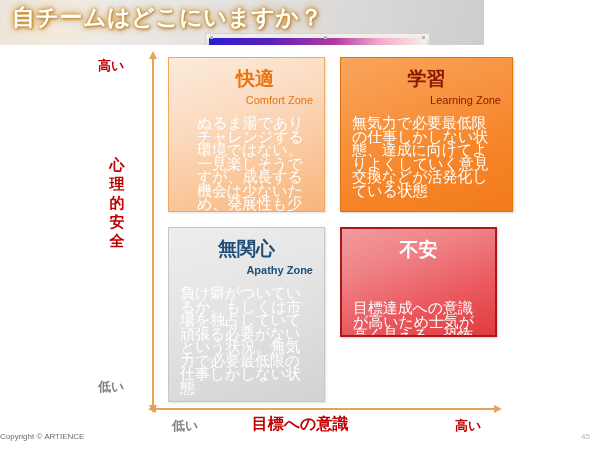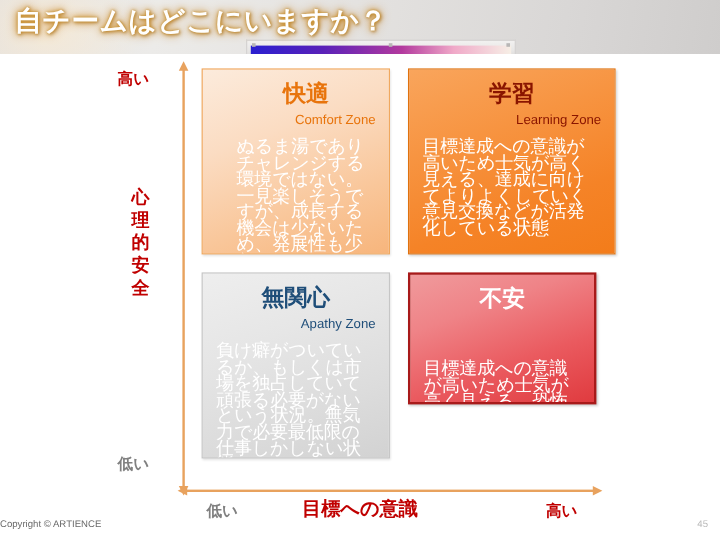--- a/index.html
+++ b/index.html
@@ -12,21 +12,21 @@
     background: #ffffff;
     font-family: "Liberation Sans", "DejaVu Sans", sans-serif;
     overflow: hidden;
     position: relative;
   }
 
   
   #banner {
     position: absolute;
     left: 0; top: 0;
-    width: 600px;
+    width: 484px;
     height: 45px;
     overflow: hidden;
     background:
       linear-gradient(100deg, #e6e3e0 0%, #ecebe9 22%, #e3e1df 52%, #d9d7d6 78%, #cfcdcc 100%);
   }
   
   #banner .photo-monitor {
     position: absolute;
     left: 205px;
     top: 33px;
@@ -216,27 +216,27 @@
     left: 340px; top: 12px; width: 173px; height: 155px;
     background: linear-gradient(160deg, #f9a55c 0%, #f79441 35%, #f58327 70%, #f37c1a 100%);
     border: 1px solid #e0720f;
     box-shadow: 1px 1px 2px rgba(0,0,0,0.18);
   }
   #zone-learning .jp { color: #8a1500; }
   #zone-learning .en { color: #8a1500; }
   #zone-learning .body { color: #ffffff; }
 
   #zone-apathy {
-    left: 168px; top: 182px; width: 157px; height: 155px;
+    left: 168px; top: 182px; width: 157px; height: 175px;
     background: linear-gradient(160deg, #eeeeee 0%, #e6e6e6 35%, #dcdcdc 70%, #d2d2d2 100%);
     border: 1px solid #c6c6c6;
     box-shadow: 1px 1px 2px rgba(0,0,0,0.12);
   }
   #zone-apathy .jp { color: #1f4e79; }
-  #zone-apathy .en { color: #1f4e79; }
+  #zone-apathy .en { color: #1f4e79; font-weight: bold; }
   #zone-apathy .body { color: #ffffff; }
 
   #zone-anxiety {
     left: 340px; top: 182px; width: 157px; height: 110px;
     background: linear-gradient(160deg, #f09a9c 0%, #ef8387 30%, #ea5a5f 65%, #e03b3f 100%);
     border: 2px solid #a81a1a;
     box-shadow: 1px 1px 2px rgba(0,0,0,0.2);
   }
   #zone-anxiety .jp { color: #ffffff; }
   #zone-anxiety .en { color: #ffffff; }
@@ -299,21 +299,21 @@
 
   <div class="zone" id="zone-comfort">
     <div class="jp">快適</div>
     <div class="en">Comfort Zone</div>
     <div class="body">ぬるま湯でありチャレンジする環境ではない。一見楽しそうですが、成長する機会は少ないため、発展性も少ない</div>
   </div>
 
   <div class="zone" id="zone-learning">
     <div class="jp">学習</div>
     <div class="en">Learning Zone</div>
-    <div class="body">目標達成への意識が高いため士気が高く見える、達成に向けてよりよくしていく意見交換などが活発化している状態</div>
+    <div class="body">無気力で必要最低限の仕事しかしない状態、達成に向けてよりよくしていく意見交換などが活発化している状態</div>
   </div>
 
   <div class="zone" id="zone-apathy">
     <div class="jp">無関心</div>
     <div class="en">Apathy Zone</div>
     <div class="body">負け癖がついているか、もしくは市場を独占していて頑張る必要がないという状況。無気力で必要最低限の仕事しかしない状態</div>
   </div>
 
   <div class="zone" id="zone-anxiety">
     <div class="jp">不安</div>

